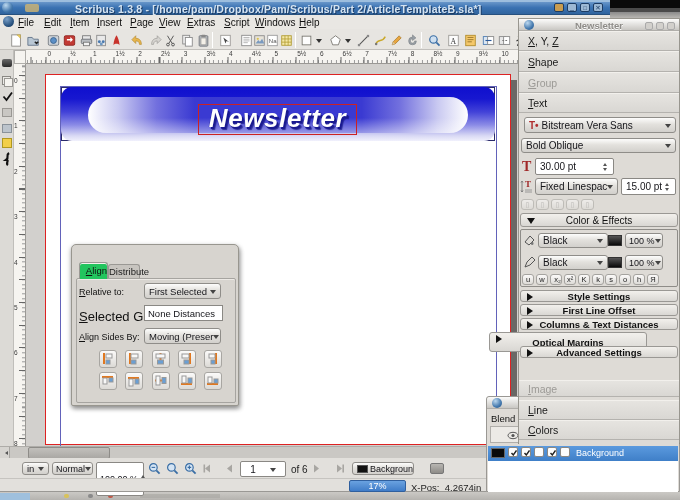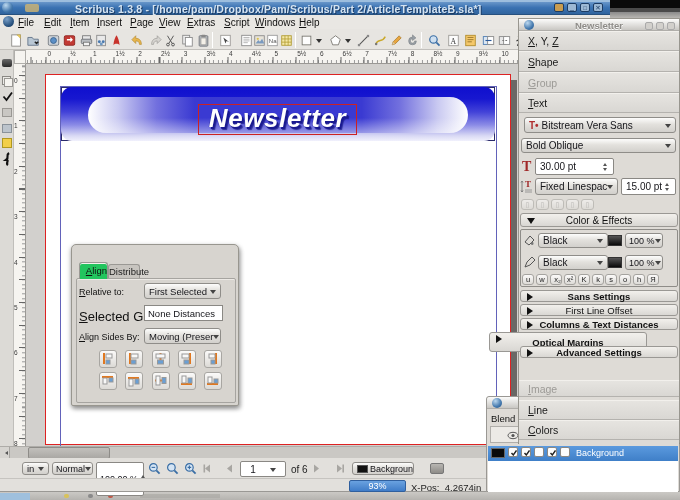--- a/index.html
+++ b/index.html
@@ -284,21 +284,21 @@
     <path d="M4 2.5 L9 6.5 L4 10.5 Z" fill="#a8a6a2"></path>
   </svg>
 <svg class="abs" style="left:333px;top:462px" width="13" height="13" viewBox="0 0 13 13">
     <path d="M4 2.5 L9 6.5 L4 10.5 Z" fill="#a8a6a2"></path>
     <rect x="9.4" y="2.5" width="1.6" height="8" fill="#a8a6a2"></rect>
   </svg>
 <div class="combo" style="left:352px;top:462px;width:62px;height:13px;font-size:9px"><span style="display:inline-block;width:11px;height:8px;background:#111;border:1px solid #555;margin-right:2px;flex:none"></span>Background</div>
 <div class="abs" style="left:430px;top:463px;width:14px;height:11px;background:linear-gradient(#b8b6b2,#8e8c88);border:1px solid #777;border-radius:2px"></div>
 <div class="abs" style="left:0;top:478px;width:518px;height:14px;background:#e2e0dc;border-top:1px solid #c6c4c0"></div>
 <div class="abs" style="left:0;top:491px;width:610px;height:1px;background:#9a9894"></div>
-<div class="abs" style="left:349px;top:480px;width:57px;height:12px;border-radius:2px;background:linear-gradient(#6aa2e0,#3f7cc8);border:1px solid #2f5f9e;color:#fff;font-size:9px;display:flex;align-items:center;justify-content:center">93%</div>
+<div class="abs" style="left:349px;top:480px;width:57px;height:12px;border-radius:2px;background:linear-gradient(#6aa2e0,#3f7cc8);border:1px solid #2f5f9e;color:#fff;font-size:9px;display:flex;align-items:center;justify-content:center">17%</div>
 <div class="abs" style="left:411px;top:482px;font-size:9.5px;color:#222">X-Pos:&nbsp; 4.2674in</div>
 <div class="abs" style="left:486px;top:396px;width:194px;height:96px;background:#dedbd6;border:1px solid #9a9894;border-radius:3px 3px 0 0">
 <div class="abs" style="left:0;top:0;width:100%;height:12px;background:linear-gradient(#fbfbfa,#c9c7c3);border-bottom:1px solid #b0aeaa;border-radius:3px 3px 0 0">
 <div class="abs" style="left:5px;top:1px;width:10px;height:10px;border-radius:50%;background:radial-gradient(circle at 35% 30%,#bcd8ef,#4378ad 60%,#2a5787)"></div>
     </div>
 <div class="abs" style="left:4px;top:16px;font-size:9.5px;color:#111">Blend Mode:</div>
 <div class="abs" style="left:3px;top:29px;width:188px;height:17px;background:#eceae6;border:1px solid #b0aeaa">
 <svg class="abs" style="left:16px;top:4px" width="12" height="9" viewBox="0 0 12 9">
         <ellipse cx="6" cy="4.5" rx="5" ry="3.2" fill="none" stroke="#555" stroke-width="1"></ellipse>
         <circle cx="6" cy="4.5" r="1.6" fill="#555"></circle>
@@ -403,25 +403,25 @@
 <div class="mini" style="left:550px;top:274px;width:12px;height:11px;font-size:7.5px;color:#222;text-align:right;line-height:10px">x₂</div>
 <div class="mini" style="left:564px;top:274px;width:12px;height:11px;font-size:7.5px;color:#222;text-align:center;line-height:10px">x²</div>
 <div class="mini" style="left:578px;top:274px;width:12px;height:11px;font-size:7.5px;color:#222;text-align:center;line-height:10px">K</div>
 <div class="mini" style="left:592px;top:274px;width:12px;height:11px;font-size:7.5px;color:#222;text-align:center;line-height:10px">k</div>
 <div class="mini" style="left:605px;top:274px;width:12px;height:11px;font-size:7.5px;color:#222;text-align:center;line-height:10px">s</div>
 <div class="mini" style="left:619px;top:274px;width:12px;height:11px;font-size:7.5px;color:#222;text-align:center;line-height:10px">o</div>
 <div class="mini" style="left:633px;top:274px;width:12px;height:11px;font-size:7.5px;color:#222;text-align:center;line-height:10px">h</div>
 <div class="mini" style="left:647px;top:274px;width:12px;height:11px;font-size:7.5px;color:#222;text-align:center;line-height:10px">Я</div>
 <div class="colhead" style="left:520px;top:290px;width:158px;height:12px">
     <span class="tri" style="width:0;height:0;border:4px solid transparent;border-left:6px solid #111;top:2px"></span>
-    <b style="font-weight:bold;font-size:9.5px">Sans Settings</b>
+    <b style="font-weight:bold;font-size:9.5px">Style Settings</b>
   </div>
 <div class="colhead" style="left:520px;top:304px;width:158px;height:12px">
     <span class="tri" style="width:0;height:0;border:4px solid transparent;border-left:6px solid #111;top:2px"></span>
-    <b style="font-weight:normal;font-size:9.5px">First Line Offset</b>
+    <b style="font-weight:bold;font-size:9.5px">First Line Offset</b>
   </div>
 <div class="colhead" style="left:520px;top:318px;width:158px;height:12px">
     <span class="tri" style="width:0;height:0;border:4px solid transparent;border-left:6px solid #111;top:2px"></span>
     <b style="font-weight:bold;font-size:9.5px">Columns &amp; Text Distances</b>
   </div>
 <div class="colhead" style="left:489px;top:332px;width:158px;height:20px">
     <span class="tri" style="width:0;height:0;border:4px solid transparent;border-left:6px solid #111;top:2px"></span>
     <b style="font-weight:bold;font-size:9.5px">Optical Margins</b>
   </div>
 <div class="colhead" style="left:520px;top:346px;width:158px;height:12px">

